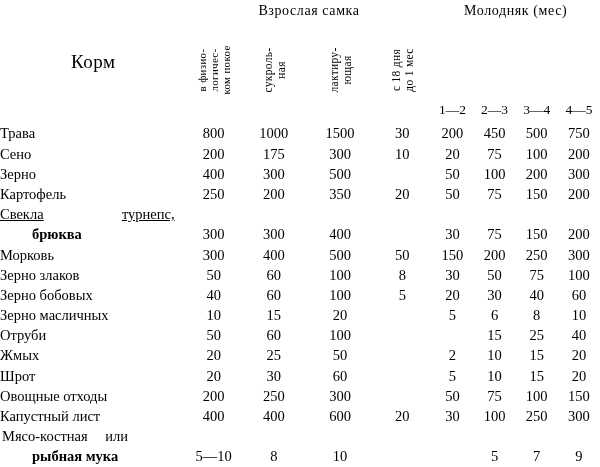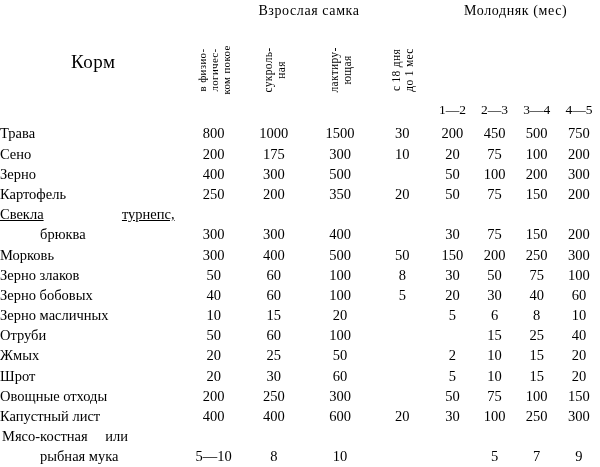--- a/index.html
+++ b/index.html
@@ -84,21 +84,22 @@
     padding-left: 6px;
     font-size: 14.5px;
     white-space: nowrap;
   }
   .num {
     text-align: center;
     font-size: 14.5px;
   }
   tr.datarow td { height: 20.2px; }
   .indent {
-    padding-left: 40px;
+    padding-left: 32px;
+    font-weight: bold;
   }
   .label-wrap {
     display: flex;
     justify-content: space-between;
     padding-right: 12px;
     text-decoration: underline;
   }
 </style>
 </head>
 <body>

